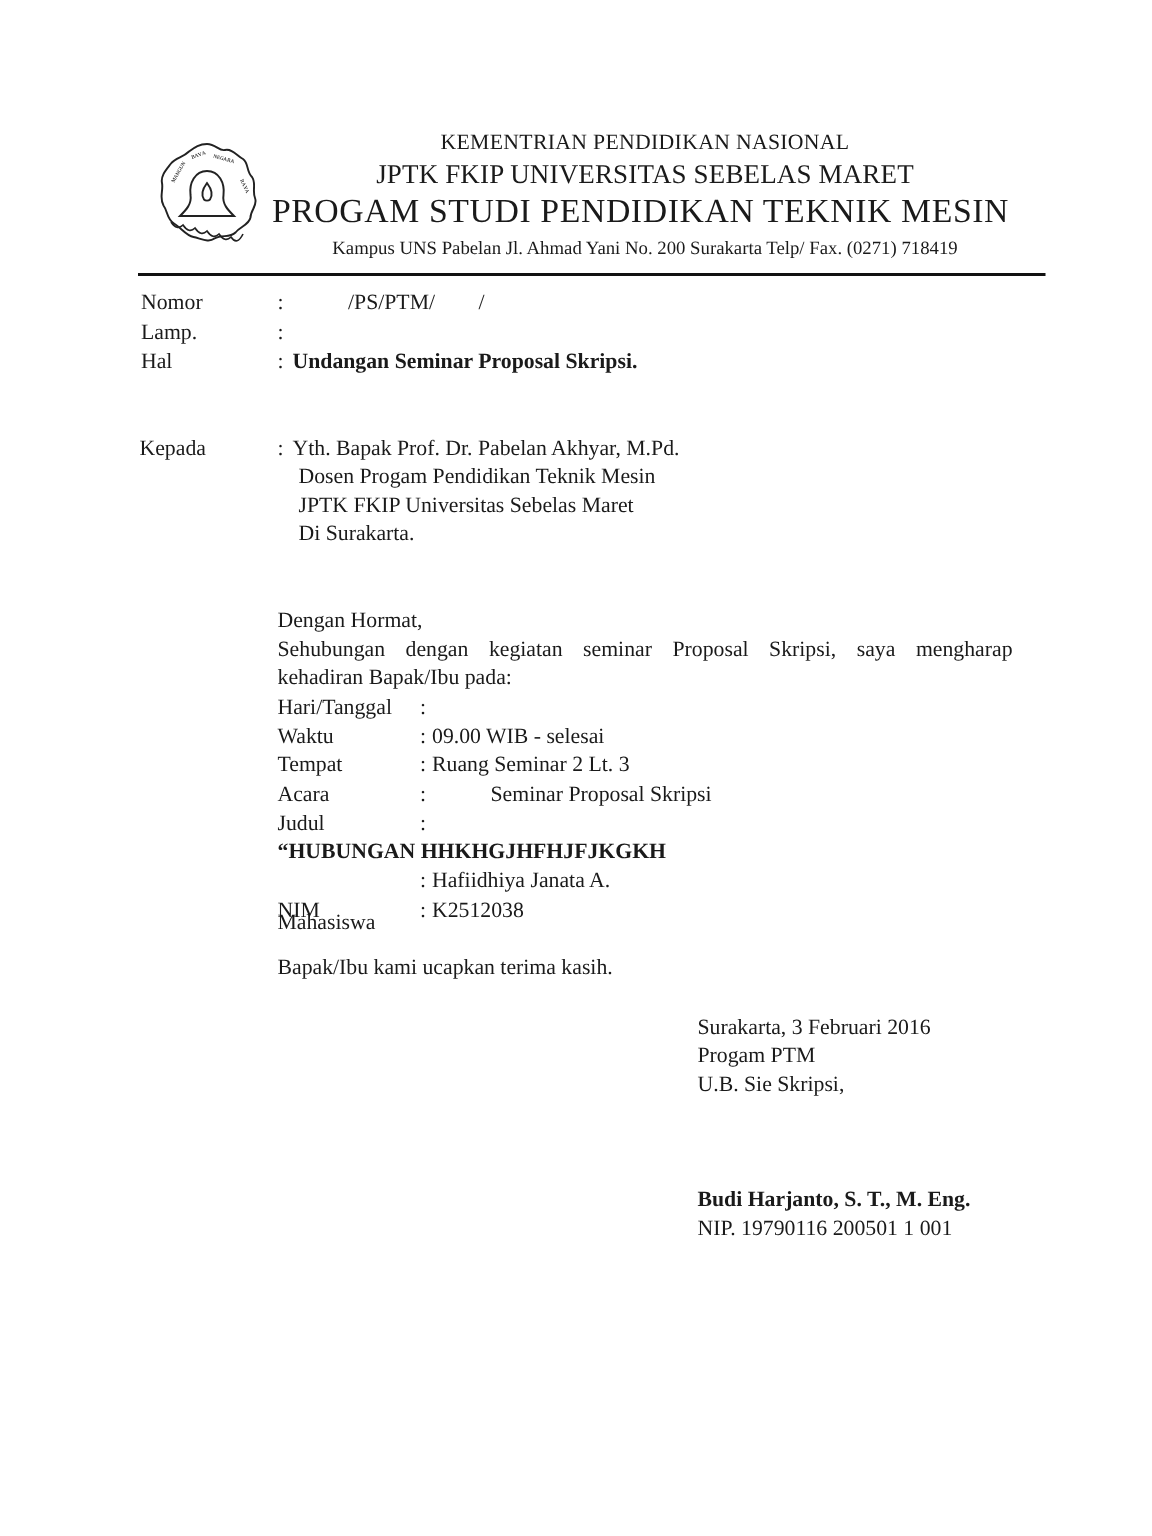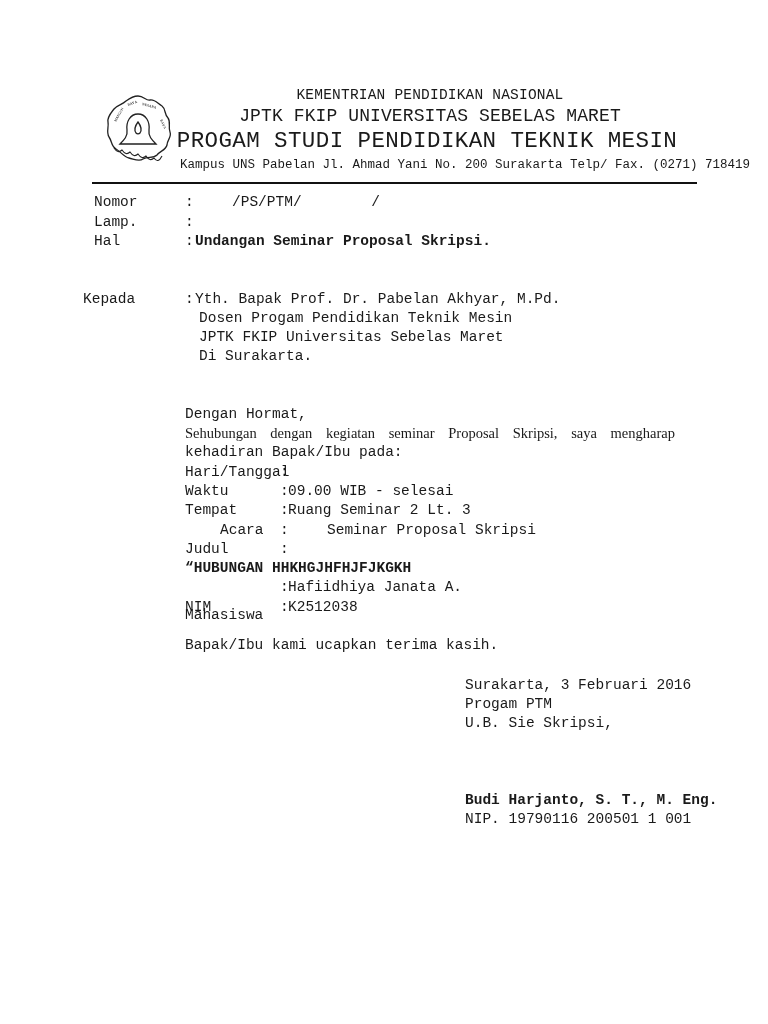--- a/index.html
+++ b/index.html
@@ -1,19 +1,19 @@
 <!DOCTYPE html>
 <html><head>
 <meta charset="utf-8">
 <style>
   html, body { margin: 0; padding: 0; background: #ffffff; }
   body { width: 768px; height: 1024px; position: relative; overflow: hidden; color: #1a1a1a; }
   .page { position: absolute; left: 0; top: 0; width: 768px; height: 1024px; background: #fff; }
   .serif { font-family: "Liberation Serif", "DejaVu Serif", serif; }
-  .abs { position: absolute; white-space: nowrap; font-family: Liberation Mono, monospace; }
+  .abs { position: absolute; white-space: nowrap; }
 
   
   .logo { position: absolute; left: 100px; top: 92px; width: 76px; height: 76px; }
   .kh-line1 { top: 87px; left: 180px; width: 500px; text-align: center; font-size: 14.5px; letter-spacing: 0.2px; }
   .kh-line2 { top: 106px; left: 180px; width: 500px; text-align: center; font-size: 18px; letter-spacing: 0.1px; }
   .kh-line3 { top: 128px; left: 172px; width: 510px; text-align: center; font-size: 22.5px; letter-spacing: 0.4px; }
   .kh-line4 { top: 158px; left: 180px; width: 500px; text-align: center; font-size: 12.5px; }
   .rule { position: absolute; left: 92px; top: 182px; width: 605px; height: 2px; background: #111; }
 
   .txt { font-size: 14.5px; line-height: 19px; }
@@ -53,21 +53,21 @@
   <div class="abs txt" style="left:185px; top:193px;">:</div>
   <div class="abs txt" style="left:232px; top:193px; white-space:pre;">/PS/PTM/        /</div>
 
   <div class="abs txt" style="left:94px; top:213px;">Lamp.</div>
   <div class="abs txt" style="left:185px; top:213px;">:</div>
 
   <div class="abs txt" style="left:94px; top:232px;">Hal</div>
   <div class="abs txt" style="left:185px; top:232px;">:</div>
   <div class="abs txt bold" style="left:195px; top:232px;">Undangan Seminar Proposal Skripsi.</div>
 
-  <div class="abs txt" style="left:83px; top:290px;text-align:right;">Kepada</div>
+  <div class="abs txt" style="left:93px; top:290px;text-align:right;">Kepada</div>
   <div class="abs txt" style="left:185px; top:290px;">:</div>
   <div class="abs txt" style="left:195px; top:290px;">Yth. Bapak Prof. Dr. Pabelan Akhyar, M.Pd.</div>
   <div class="abs txt" style="left:199px; top:309px;">Dosen Progam Pendidikan Teknik Mesin</div>
   <div class="abs txt" style="left:199px; top:328px;">JPTK FKIP Universitas Sebelas Maret</div>
   <div class="abs txt" style="left:199px; top:347px;">Di Surakarta.</div>
 
   <div class="abs txt" style="left:185px; top:405px;">Dengan Hormat,</div>
   <div class="justify txt" style="top:424px;">Sehubungan dengan kegiatan seminar Proposal Skripsi, saya mengharap</div>
   <div class="abs txt" style="left:185px; top:443px;">kehadiran Bapak/Ibu pada:</div>
 
@@ -75,21 +75,21 @@
   <div class="abs txt" style="left:280px; top:463px;">:</div>
 
   <div class="abs txt" style="left:185px; top:482px;">Waktu</div>
   <div class="abs txt" style="left:280px; top:482px;">:</div>
   <div class="abs txt" style="left:288px; top:482px;">09.00 WIB - selesai</div>
 
   <div class="abs txt" style="left:185px; top:501px;">Tempat</div>
   <div class="abs txt" style="left:280px; top:501px;">:</div>
   <div class="abs txt" style="left:288px; top:501px;">Ruang Seminar 2 Lt. 3</div>
 
-  <div class="abs txt" style="left:185px; top:521px;margin-left:35px;">Acara</div>
+  <div class="abs txt" style="left:185px; top:521px;">Acara</div>
   <div class="abs txt" style="left:280px; top:521px;">:</div>
   <div class="abs txt" style="left:288px; top:521px;margin-left:39px;">Seminar Proposal Skripsi</div>
 
   <div class="abs txt" style="left:185px; top:540px;">Judul</div>
   <div class="abs txt" style="left:280px; top:540px;">:</div>
 
   <div class="abs txt bold" style="left:185px; top:559px;">“HUBUNGAN HHKHGJHFHJFJKGKH</div>
 
   <div class="abs txt" style="left:185px; top:578px;margin-top:28px;">Mahasiswa</div>
   <div class="abs txt" style="left:280px; top:578px;">:</div>

